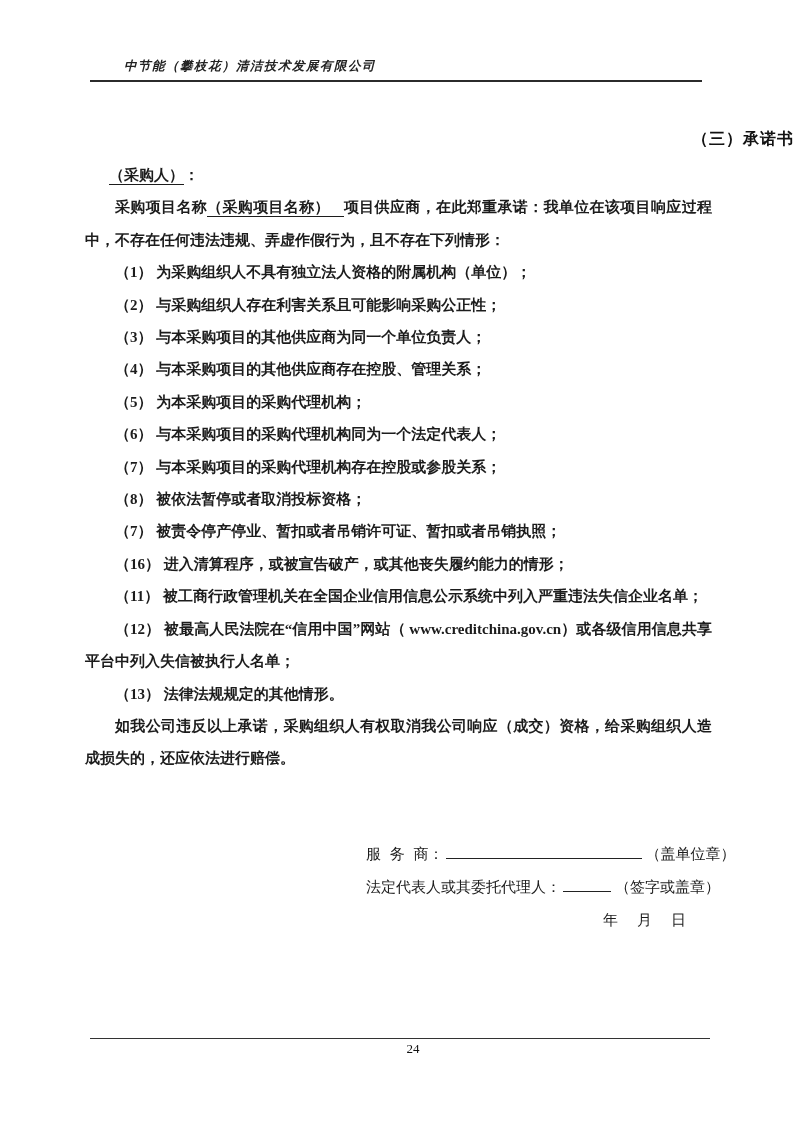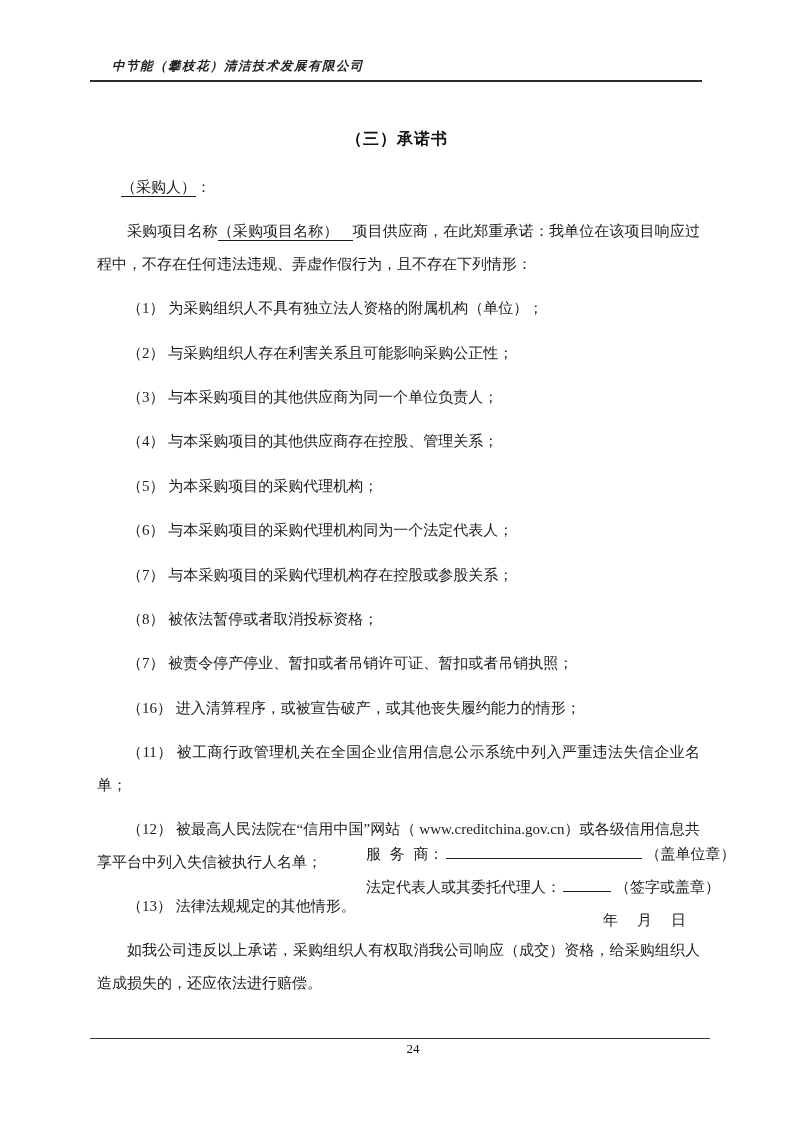--- a/index.html
+++ b/index.html
@@ -17,52 +17,52 @@
   .header {
     position: absolute;
     left: 90px;
     top: 56px;
     width: 612px;
     border-bottom: 2px solid #2b2b2b;
     padding-bottom: 5px;
   }
   .company {
     display: inline-block;
-    margin-left: 22px;
+    margin-left: 34px;
     font-size: 12.5px;
     font-weight: bold;
     font-style: italic;
     letter-spacing: 1.5px;
     color: #222;
   }
   
   .doc-title {
     position: absolute;
     top: 129px;
     left: 0;
     width: 100%;
     margin: 0;
-    text-align: center;
+    text-align: right;
     font-size: 16px;
     font-weight: bold;
     letter-spacing: 1px;
     color: #111;
   }
   
   .body-text {
     position: absolute;
     left: 85px;
     top: 159px;
     width: 627px;
     font-size: 15px;
     line-height: 32.4px;
     text-align: justify;
     color: #1c1c1c;
   }
-  .body-text p { margin: 12px; text-indent: 30px; }
+  .body-text p { margin: 0; text-indent: 30px; font-weight: bold; }
   .body-text p.salutation { text-indent: 24px; }
   .u-line {
     border-bottom: 1px solid #1c1c1c;
     padding-bottom: 1px;
   }
   .u-line.trail { padding-right: 14px; }
   
   .sig {
     position: absolute;
     left: 366px;

